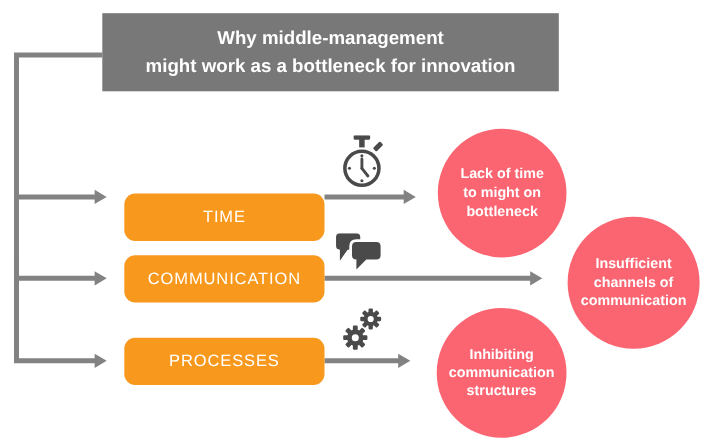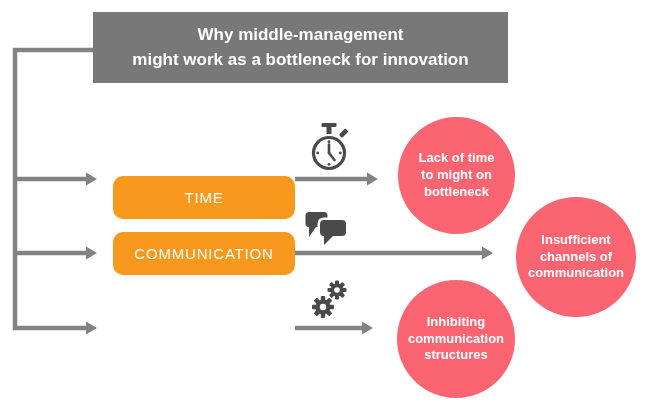--- a/index.html
+++ b/index.html
@@ -101,20 +101,23 @@
     <div>Why middle-management</div>
     <div>might work as a bottleneck for innovation</div>
   </div>
 
   <div class="factor-box factor-time">
     <span>TIME</span>
   </div>
   <div class="factor-box factor-communication">
     <span>COMMUNICATION</span>
   </div>
+  <div class="factor-box factor-processes">
+    <span>PROCESSES</span>
+  </div>
 
   <svg class="icon icon-stopwatch" width="44" height="50" viewBox="0 0 44 50">
     <g fill="#4A4A4A">
       <rect x="14.5" y="0" width="15" height="4" rx="1"></rect>
       <rect x="19.5" y="3" width="5" height="8"></rect>
       <rect x="32" y="8" width="9" height="4.5" rx="1" transform="rotate(-45 36.5 10)"></rect>
     </g>
     <circle cx="22" cy="30" r="15.5" fill="none" stroke="#4A4A4A" stroke-width="3.2"></circle>
     <g fill="#4A4A4A">
       <circle cx="22" cy="18.7" r="1.4"></circle>

